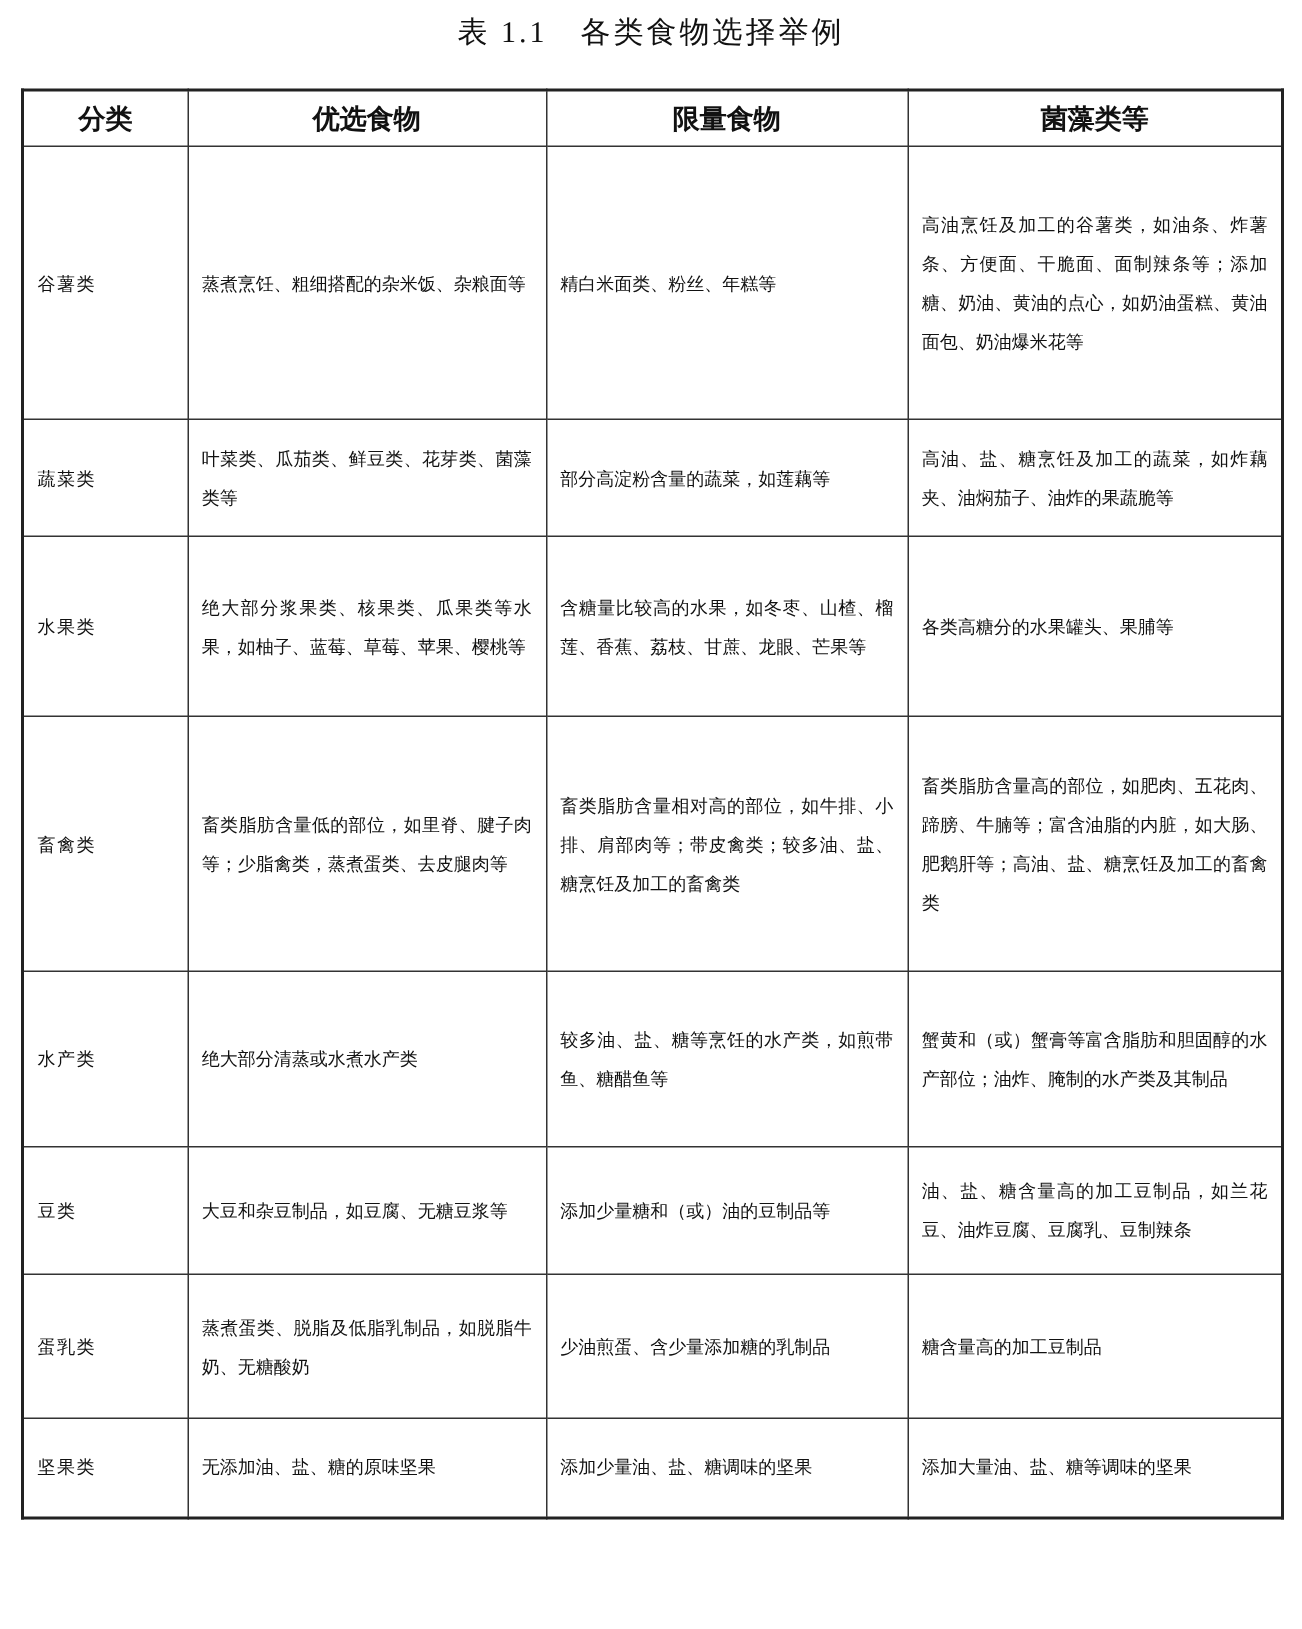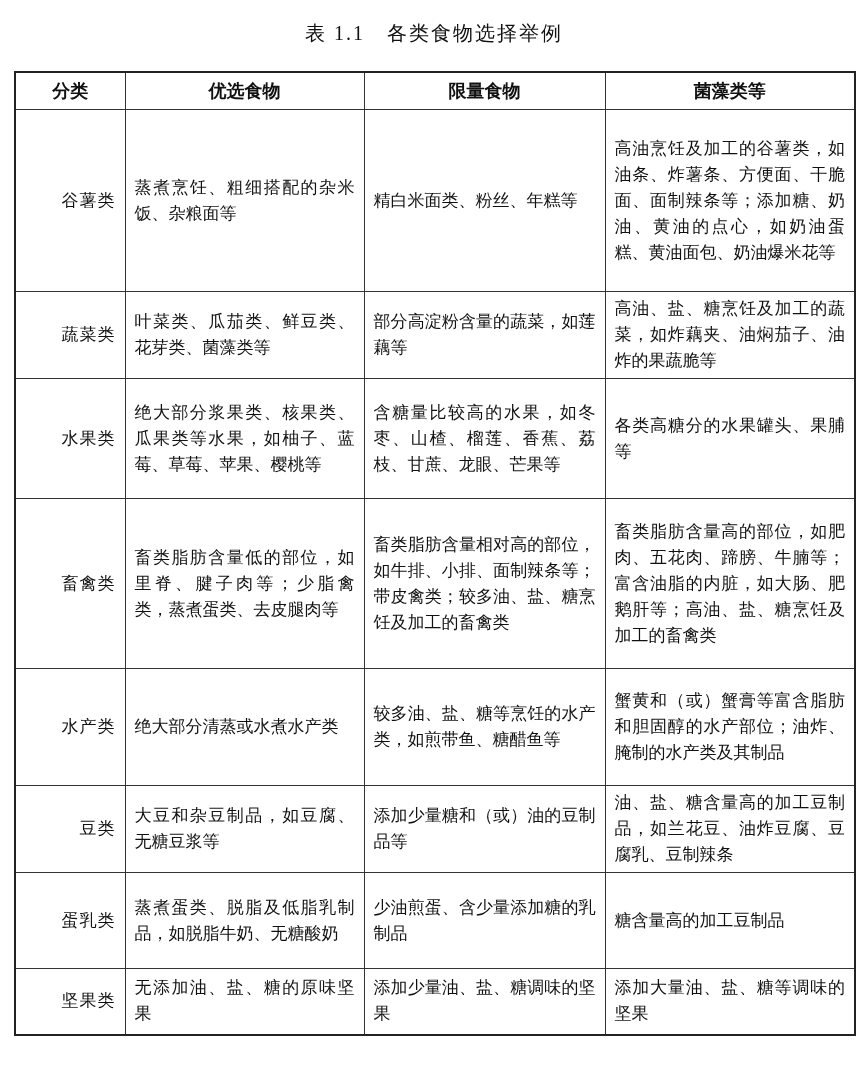--- a/index.html
+++ b/index.html
@@ -14,48 +14,48 @@
     height: 1086px;
     box-sizing: border-box;
     background: #ffffff;
     padding-top: 8px;
   }
   .doc-title {
     text-align: center;
     font-size: 20px;
     font-weight: 400;
     letter-spacing: 2px;
-    margin: 12px 0 24px 0;
+    margin: 0 0 24px 0;
     color: #111;
   }
   table.food-table {
     border-collapse: collapse;
     table-layout: fixed;
     margin-left: 14px;
     width: 840px;
     border: 2px solid #222;
   }
   table.food-table td, table.food-table th {
     border: 1px solid #333;
     box-sizing: border-box;
-    font-size: 17px;
+    font-size: 12px;
     line-height: 26px;
     padding: 4px 9px;
     vertical-align: middle;
     color: #111;
   }
   table.food-table th {
     font-weight: 700;
     text-align: center;
     font-size: 18px;
     padding: 5px 4px;
     margin-left: 44px;
   }
   td.cat {
-    text-align: right;
+    text-align: left;
     letter-spacing: 1px;
   }
   td.body-cell {
     text-align: justify;
     text-align-last: left;
   }
 </style>
 </head>
 <body>
 
@@ -93,21 +93,21 @@
       </tr>
       <tr style="height:120px">
         <td class="cat">水果类</td>
         <td class="body-cell">绝大部分浆果类、核果类、瓜果类等水果，如柚子、蓝莓、草莓、苹果、樱桃等</td>
         <td class="body-cell">含糖量比较高的水果，如冬枣、山楂、榴莲、香蕉、荔枝、甘蔗、龙眼、芒果等</td>
         <td class="body-cell">各类高糖分的水果罐头、果脯等</td>
       </tr>
       <tr style="height:170px">
         <td class="cat">畜禽类</td>
         <td class="body-cell">畜类脂肪含量低的部位，如里脊、腱子肉等；少脂禽类，蒸煮蛋类、去皮腿肉等</td>
-        <td class="body-cell">畜类脂肪含量相对高的部位，如牛排、小排、面制辣条等；带皮禽类；较多油、盐、糖烹饪及加工的畜禽类</td>
+        <td class="body-cell">畜类脂肪含量相对高的部位，如牛排、小排、肩部肉等；带皮禽类；较多油、盐、糖烹饪及加工的畜禽类</td>
         <td class="body-cell">畜类脂肪含量高的部位，如肥肉、五花肉、蹄膀、牛腩等；富含油脂的内脏，如大肠、肥鹅肝等；高油、盐、糖烹饪及加工的畜禽类</td>
       </tr>
       <tr style="height:117px">
         <td class="cat">水产类</td>
         <td class="body-cell">绝大部分清蒸或水煮水产类</td>
         <td class="body-cell">较多油、盐、糖等烹饪的水产类，如煎带鱼、糖醋鱼等</td>
         <td class="body-cell">蟹黄和（或）蟹膏等富含脂肪和胆固醇的水产部位；油炸、腌制的水产类及其制品</td>
       </tr>
       <tr style="height:85px">
         <td class="cat">豆类</td>

